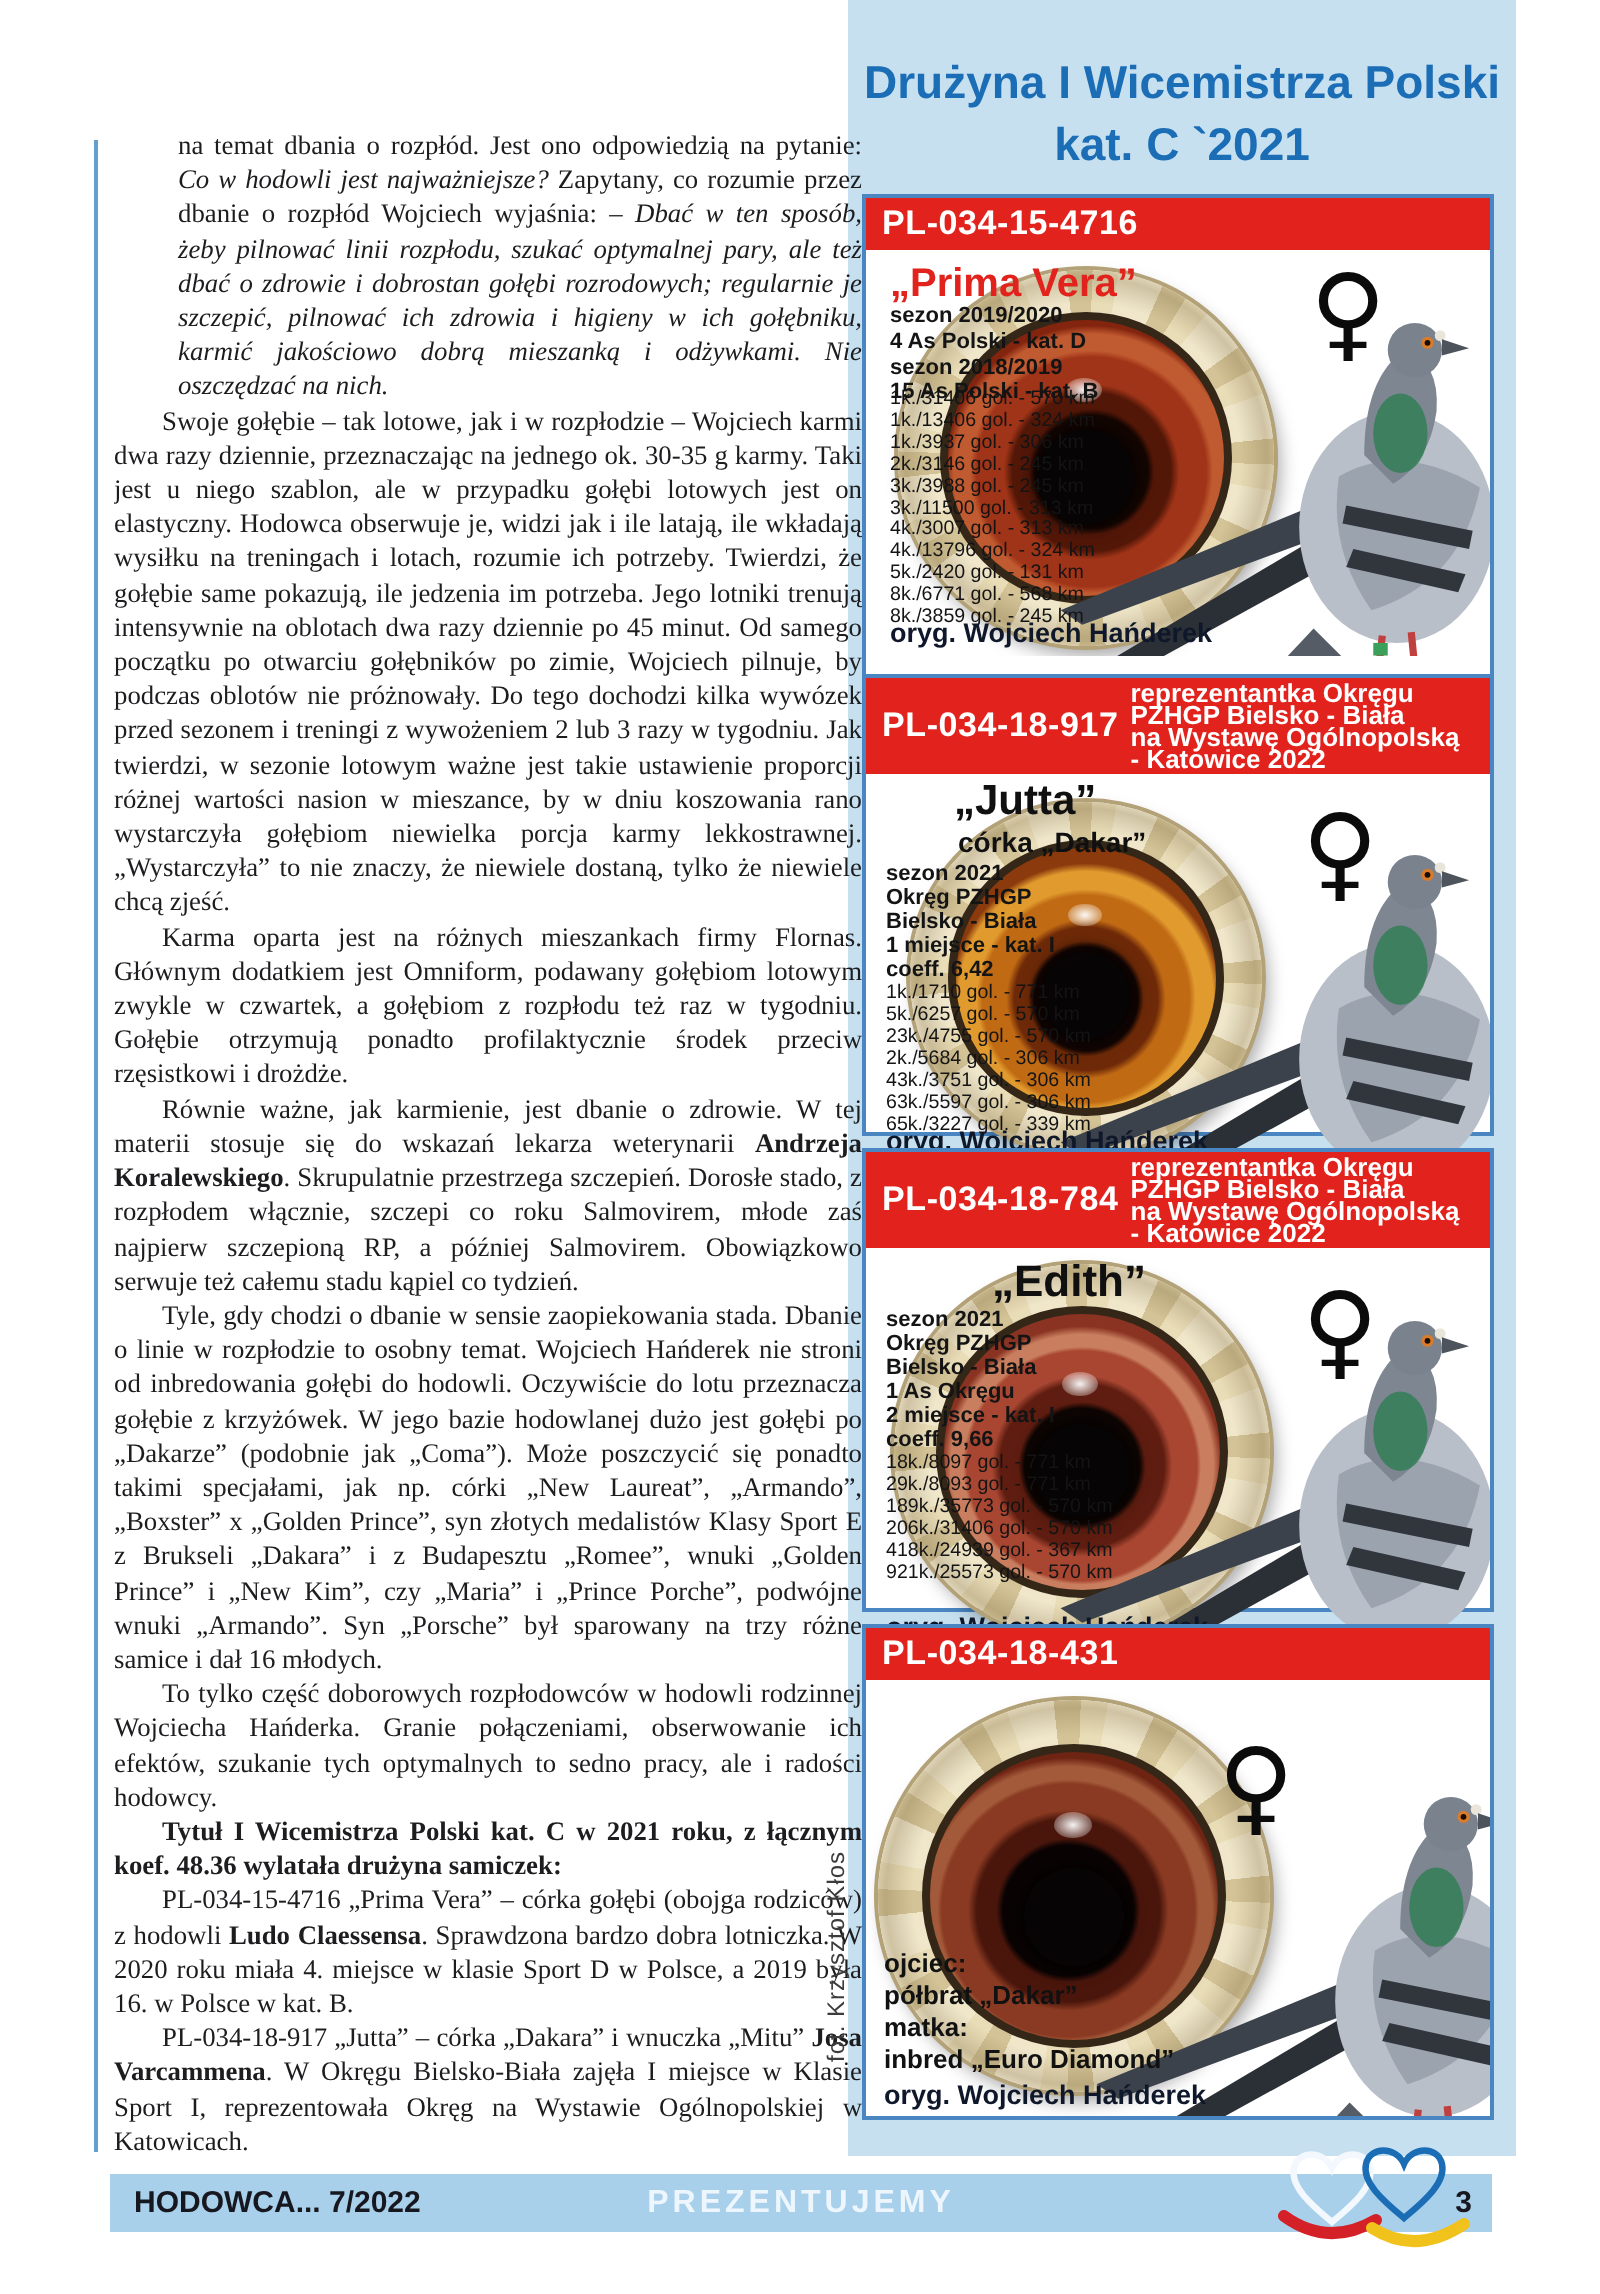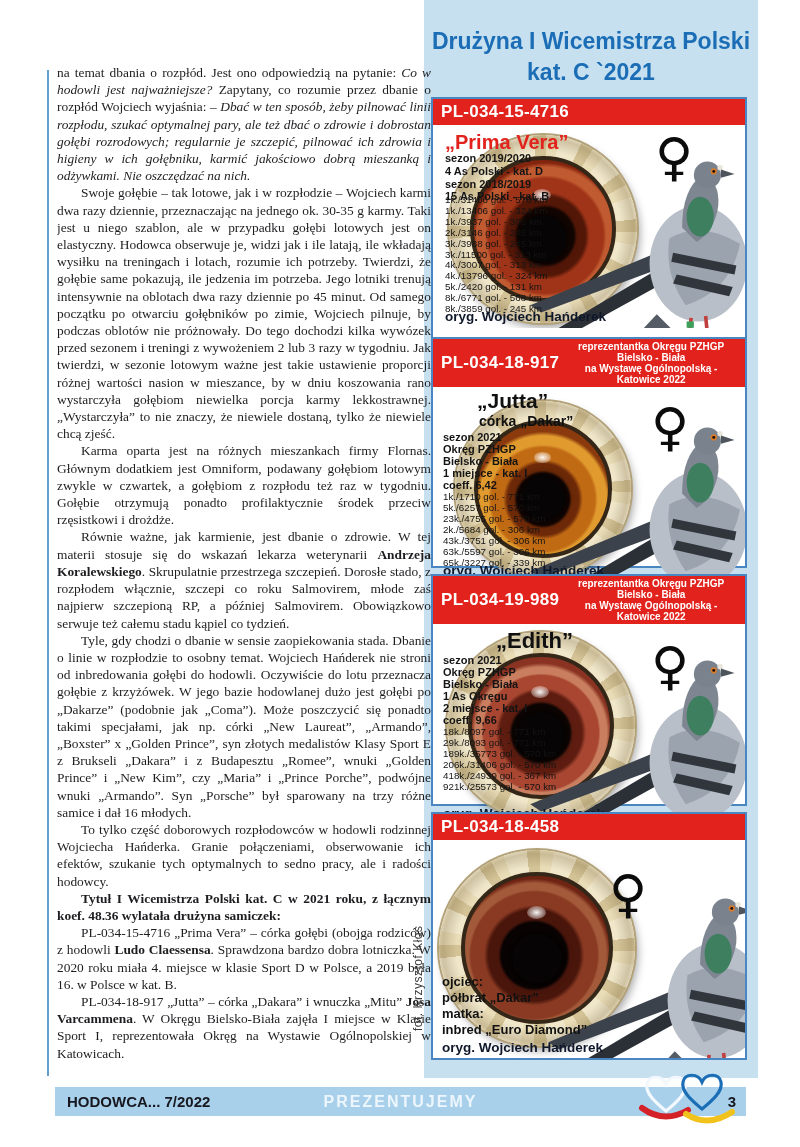--- a/index.html
+++ b/index.html
@@ -10,34 +10,34 @@
   
   .blue-panel{position:absolute;left:424px;top:0;width:334px;height:1078px;background:#c6e0f0;}
   .page-title{position:absolute;left:424px;top:26px;width:334px;text-align:center;
     color:#1b6db5;font-weight:bold;font-size:23px;line-height:31px;z-index:2;}
   
   .rule-left{position:absolute;left:47px;top:70px;width:2px;height:1006px;background:#64a0cd;}
   .article{position:absolute;left:57px;top:64px;width:374px;height:1016px;
     font-family:"Liberation Serif",serif;font-size:13.4px;line-height:17.2px;
     color:#1d1d20;text-align:justify;overflow:hidden;}
   .article p{margin:0;text-indent:24px;}
-  .article p.no-indent{text-indent:0;}
+  .article p.no-indent{text-indent:0;margin-left:32px;}
   .seg-italic{font-style:italic;}
   .seg-bold{font-weight:bold;}
   
   .card{position:absolute;left:431px;width:316px;background:#ffffff;
     border:2px solid #4a86c2;box-sizing:border-box;z-index:2;}
   .c1{top:97px;height:290px;}
   .c2{top:337px;height:231px;}
   .c3{top:574px;height:232px;}
   .c4{top:812px;height:248px;}
   .card-header{background:#e2231d;color:#fff;display:flex;align-items:center;
     justify-content:space-between;padding:2px 8px;min-height:22px;}
   .ring{font-weight:bold;font-size:17px;letter-spacing:.3px;white-space:nowrap;}
-  .banner{font-size:10px;font-weight:bold;text-align:center;line-height:11px;
+  .banner{font-size:13px;font-weight:bold;text-align:left;line-height:11px;
     white-space:pre-line;padding-left:6px;}
   .card-body{position:relative;width:100%;overflow:hidden;}
   .c1 .card-body{height:203px;}
   .c2 .card-body{height:195px;}
   .c3 .card-body{height:196px;}
   .c4 .card-body{height:218px;}
   
   .eye{position:absolute;border-radius:50%;z-index:1;
     background:
       radial-gradient(circle at 50% 50%, rgba(0,0,0,0) 58%, rgba(120,100,60,.28) 68%, rgba(0,0,0,0) 74%),
@@ -217,21 +217,21 @@
 2k./5684 gol. - 306 km
 43k./3751 gol. - 306 km
 63k./5597 gol. - 306 km
 65k./3227 gol. - 339 km</div>
     <div class="oryg">oryg. Wojciech Hańderek</div>
   </div>
 </div>
 
 <div class="card c3">
   <div class="card-header">
-    <span class="ring">PL-034-19-989</span>
+    <span class="ring">PL-034-18-784</span>
     <span class="banner">reprezentantka Okręgu PZHGP Bielsko - Biała
 na Wystawę Ogólnopolską - Katowice 2022</span>
   </div>
   <div class="card-body">
     <div class="eye eye3">
       <div class="iris">
         <div class="pupil"></div>
         <div class="glint"></div>
       </div>
     </div>
@@ -251,21 +251,21 @@
 189k./35773 gol. - 570 km
 206k./31406 gol. - 570 km
 418k./24939 gol. - 367 km
 921k./25573 gol. - 570 km</div>
     <div class="oryg">oryg. Wojciech Hańderek</div>
   </div>
 </div>
 
 <div class="card c4">
   <div class="card-header">
-    <span class="ring">PL-034-18-458</span>
+    <span class="ring">PL-034-18-431</span>
   </div>
   <div class="card-body">
     <div class="eye eye4">
       <div class="iris">
         <div class="pupil"></div>
         <div class="glint"></div>
       </div>
     </div>
     <span class="female">♀</span>
     <svg class="pigeon" viewBox="0 0 260 230">

